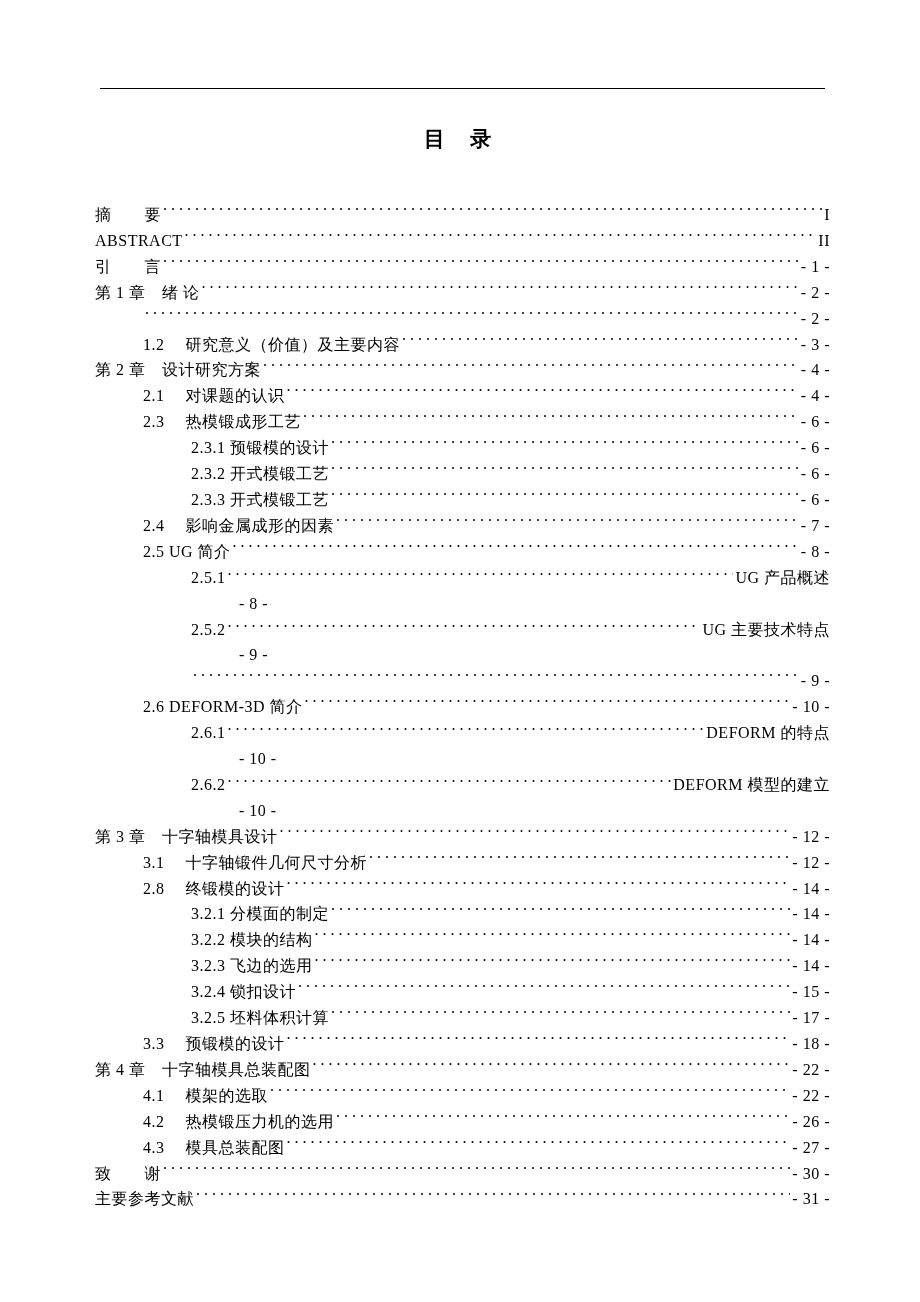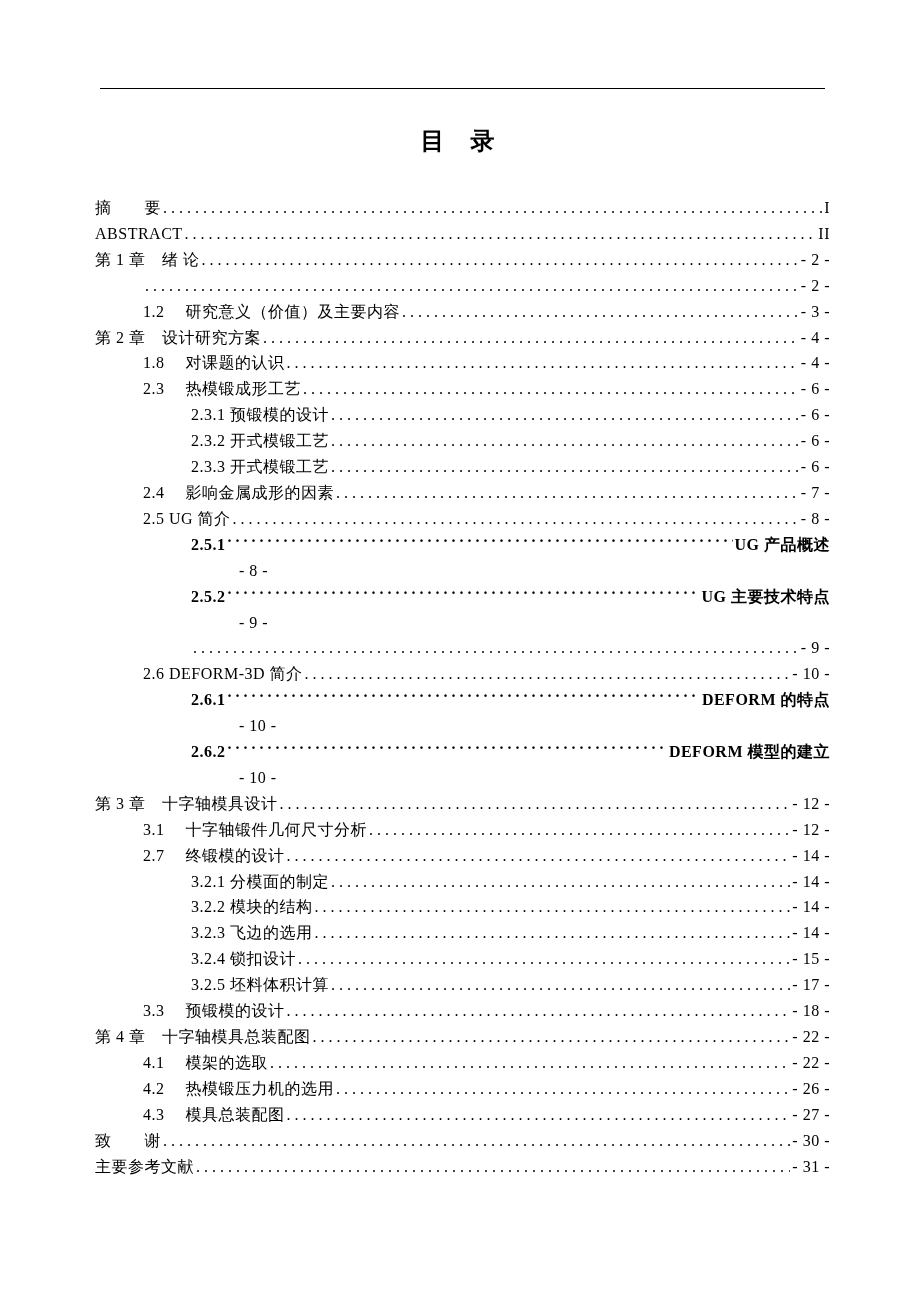--- a/index.html
+++ b/index.html
@@ -12,32 +12,32 @@
       height: 1302px;
       padding: 88px 90px 60px 95px;
       position: relative;
     }
     .top-rule {
       border-top: 1.5px solid #000;
       margin: 0 5px 36px 5px;
     }
     .title {
       text-align: center;
-      font-size: 24px;
+      font-size: 21px;
       font-weight: bold;
       letter-spacing: 10px;
-      margin-bottom: 38px;
+      margin-bottom: 49px;
     }
     .toc {
       line-height: 1.62;
       letter-spacing: 0.5px;
     }
     .row {
       display: flex;
-      align-items: flex-end;
+      align-items: flex-start;
       white-space: nowrap;
     }
     .row.l0 { padding-left: 0; }
     .row.l1 { padding-left: 48px; }
     .row.l2 { padding-left: 96px; }
     .label { flex: 0 0 auto; }
     .dots {
       flex: 1 1 auto;
       overflow: hidden;
       position: relative;
@@ -47,21 +47,21 @@
     .dots::after {
       content: "................................................................................................................................................................";
       position: absolute;
       left: 0; right: 0; bottom: 0;
       letter-spacing: 4px;
       overflow: hidden;
       white-space: nowrap;
     }
     .page { flex: 0 0 auto; }
     .wrap-row { padding-left: 96px; white-space: normal; }
-    .wrap-row .line1 { display: flex; align-items: baseline; font-weight: bold; }
+    .wrap-row .line1 { display: flex; align-items: baseline; }
     .wrap-row .line2 { padding-left: 48px; }
   </style>
 </head>
 <body>
 
 <div class="top-rule"></div>
 
 <div class="title">目 录</div>
 
 <div class="toc" id="toc">
@@ -69,40 +69,45 @@
       <span class="label">摘　　要</span>
       <span class="dots"></span>
       <span class="page">I</span>
     </div>
     <div class="row l0">
       <span class="label">ABSTRACT</span>
       <span class="dots"></span>
       <span class="page">II</span>
     </div>
     <div class="row l0">
+      <span class="label">引　　言</span>
+      <span class="dots"></span>
+      <span class="page">- 1 -</span>
+    </div>
+    <div class="row l0">
       <span class="label">第 1 章　绪 论</span>
       <span class="dots"></span>
       <span class="page">- 2 -</span>
     </div>
     <div class="row l1">
       <span class="dots"></span>
       <span class="page">- 2 -</span>
     </div>
     <div class="row l1">
       <span class="label">1.2　 研究意义（价值）及主要内容</span>
       <span class="dots"></span>
       <span class="page">- 3 -</span>
     </div>
     <div class="row l0">
       <span class="label">第 2 章　设计研究方案</span>
       <span class="dots"></span>
       <span class="page">- 4 -</span>
     </div>
     <div class="row l1">
-      <span class="label">1.8　 对课题的认识</span>
+      <span class="label">2.1　 对课题的认识</span>
       <span class="dots"></span>
       <span class="page">- 4 -</span>
     </div>
     <div class="row l1">
       <span class="label">2.3　 热模锻成形工艺</span>
       <span class="dots"></span>
       <span class="page">- 6 -</span>
     </div>
     <div class="row l2">
       <span class="label">2.3.1 预锻模的设计</span>
@@ -174,21 +179,21 @@
       <span class="label">第 3 章　十字轴模具设计</span>
       <span class="dots"></span>
       <span class="page">- 12 -</span>
     </div>
     <div class="row l1">
       <span class="label">3.1　 十字轴锻件几何尺寸分析</span>
       <span class="dots"></span>
       <span class="page">- 12 -</span>
     </div>
     <div class="row l1">
-      <span class="label">2.7　 终锻模的设计</span>
+      <span class="label">2.8　 终锻模的设计</span>
       <span class="dots"></span>
       <span class="page">- 14 -</span>
     </div>
     <div class="row l2">
       <span class="label">3.2.1 分模面的制定</span>
       <span class="dots"></span>
       <span class="page">- 14 -</span>
     </div>
     <div class="row l2">
       <span class="label">3.2.2 模块的结构</span>

